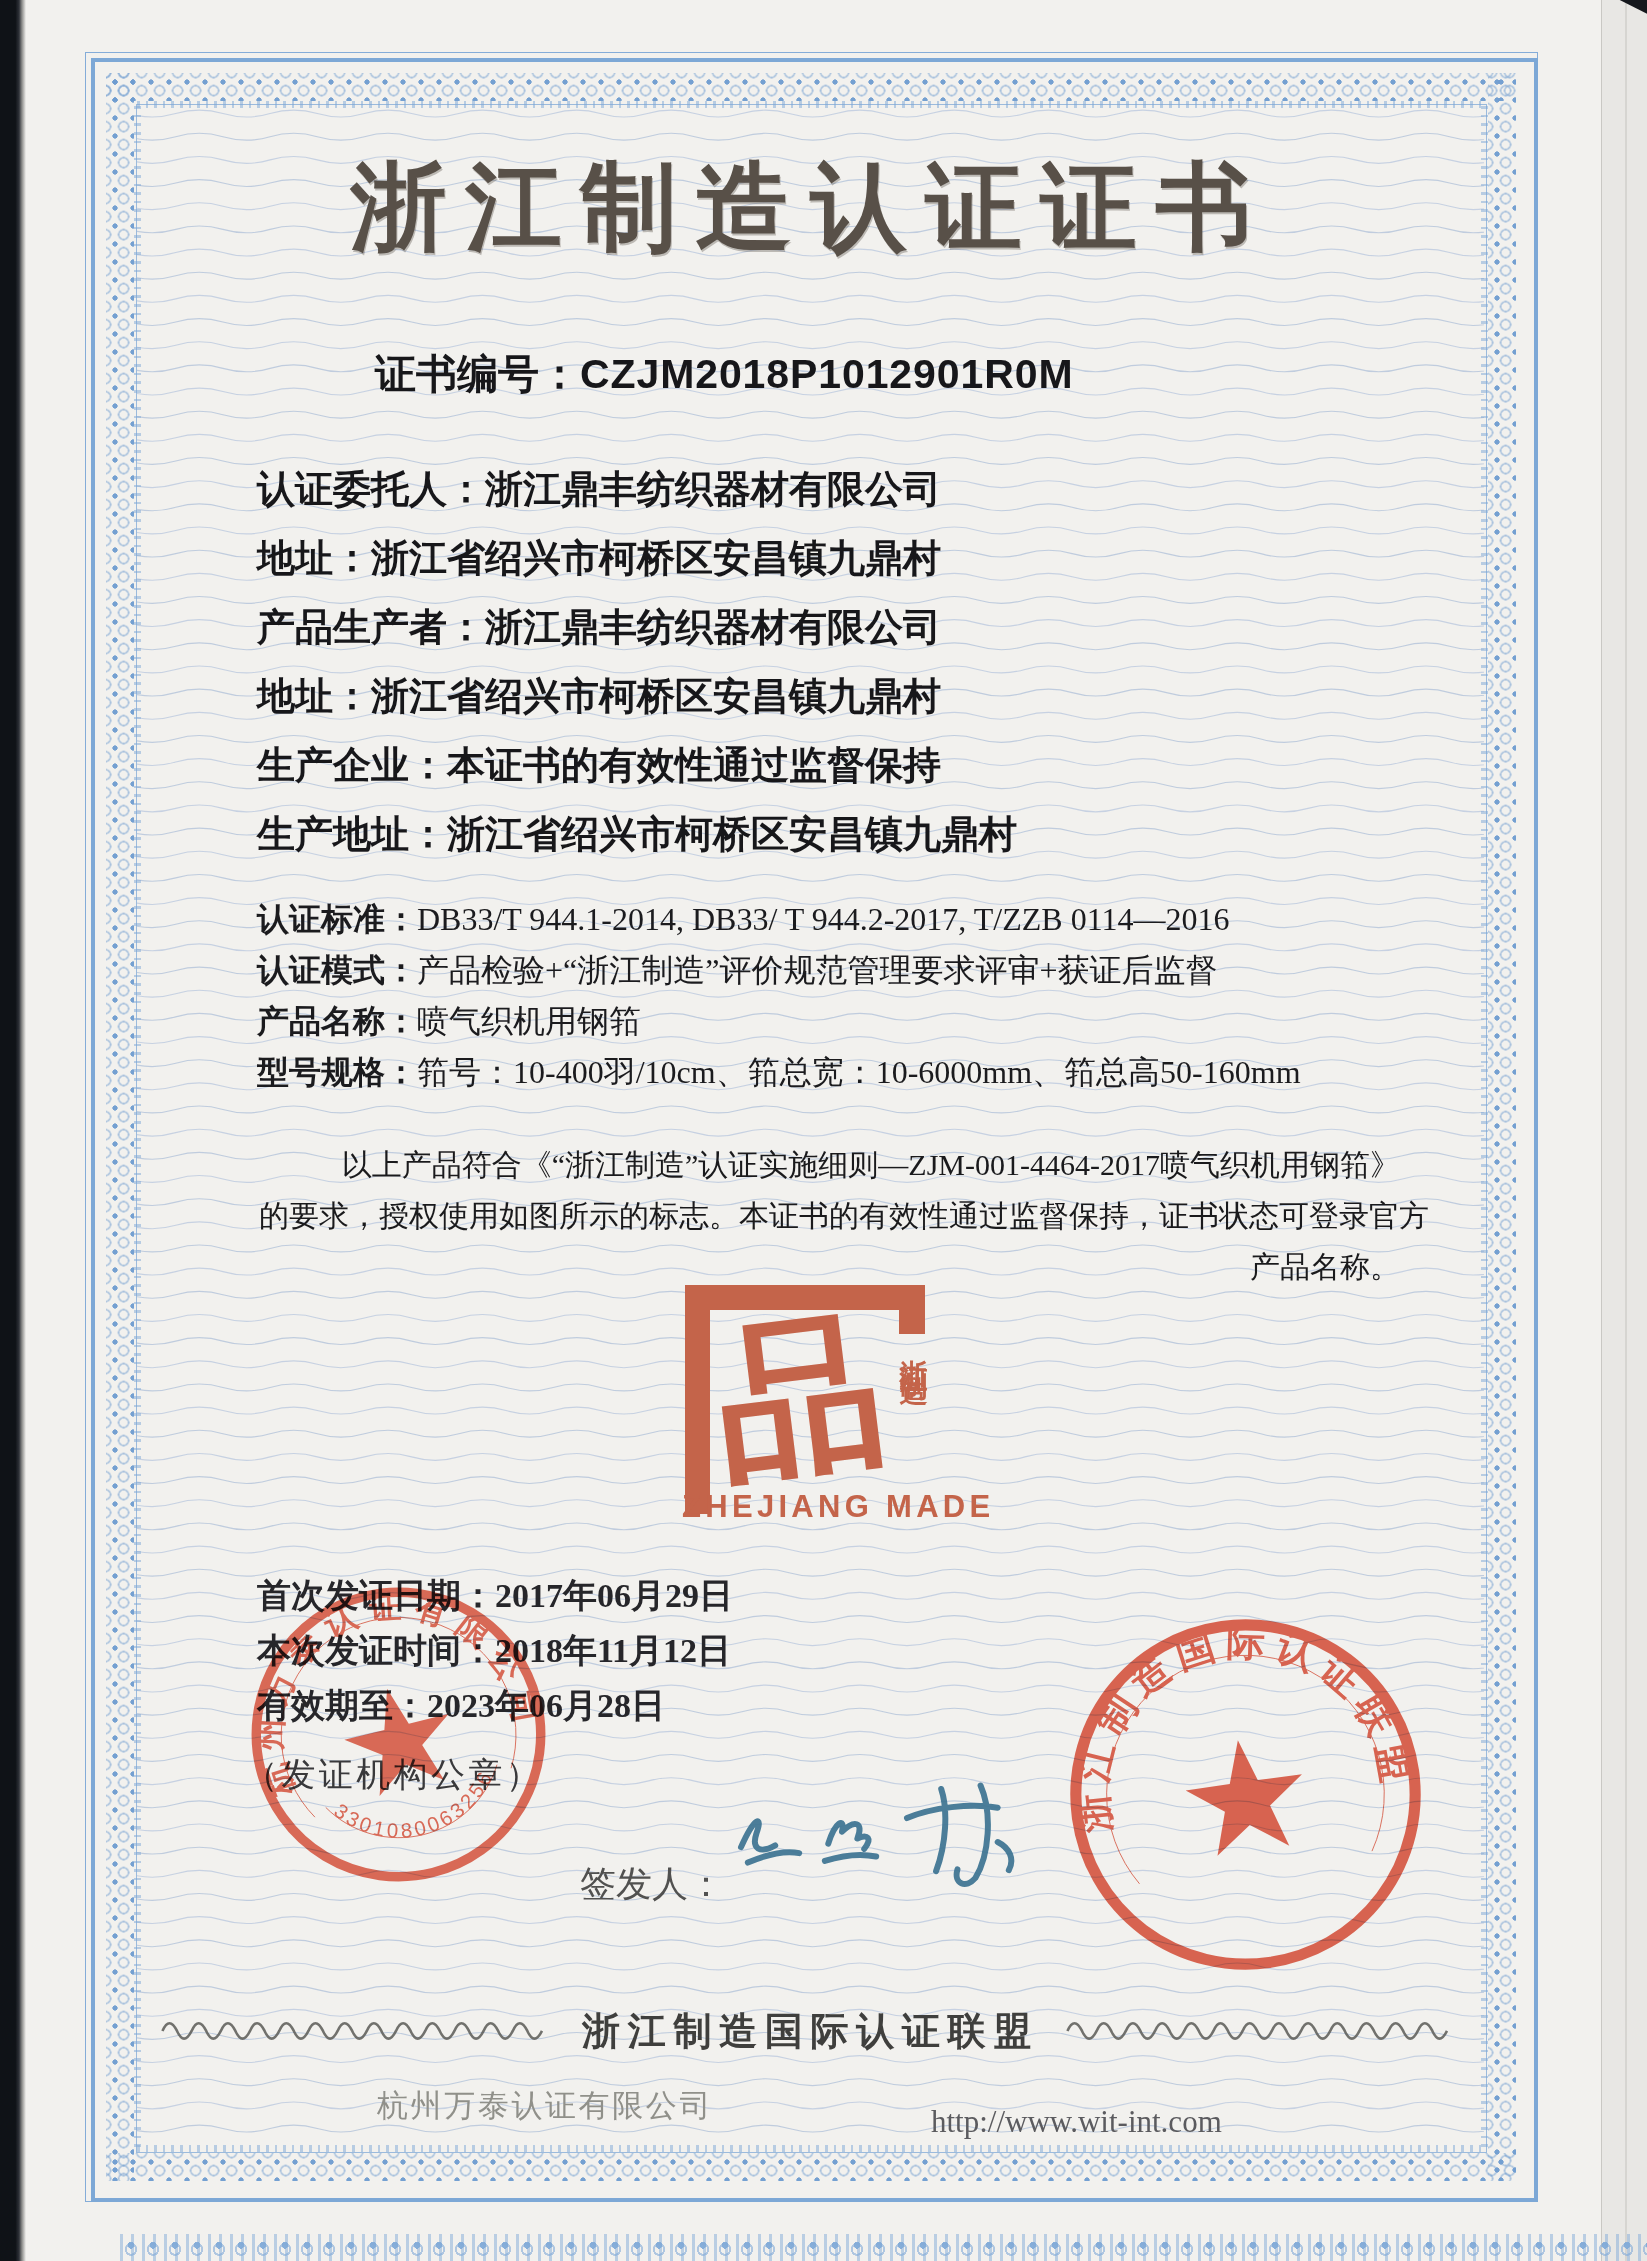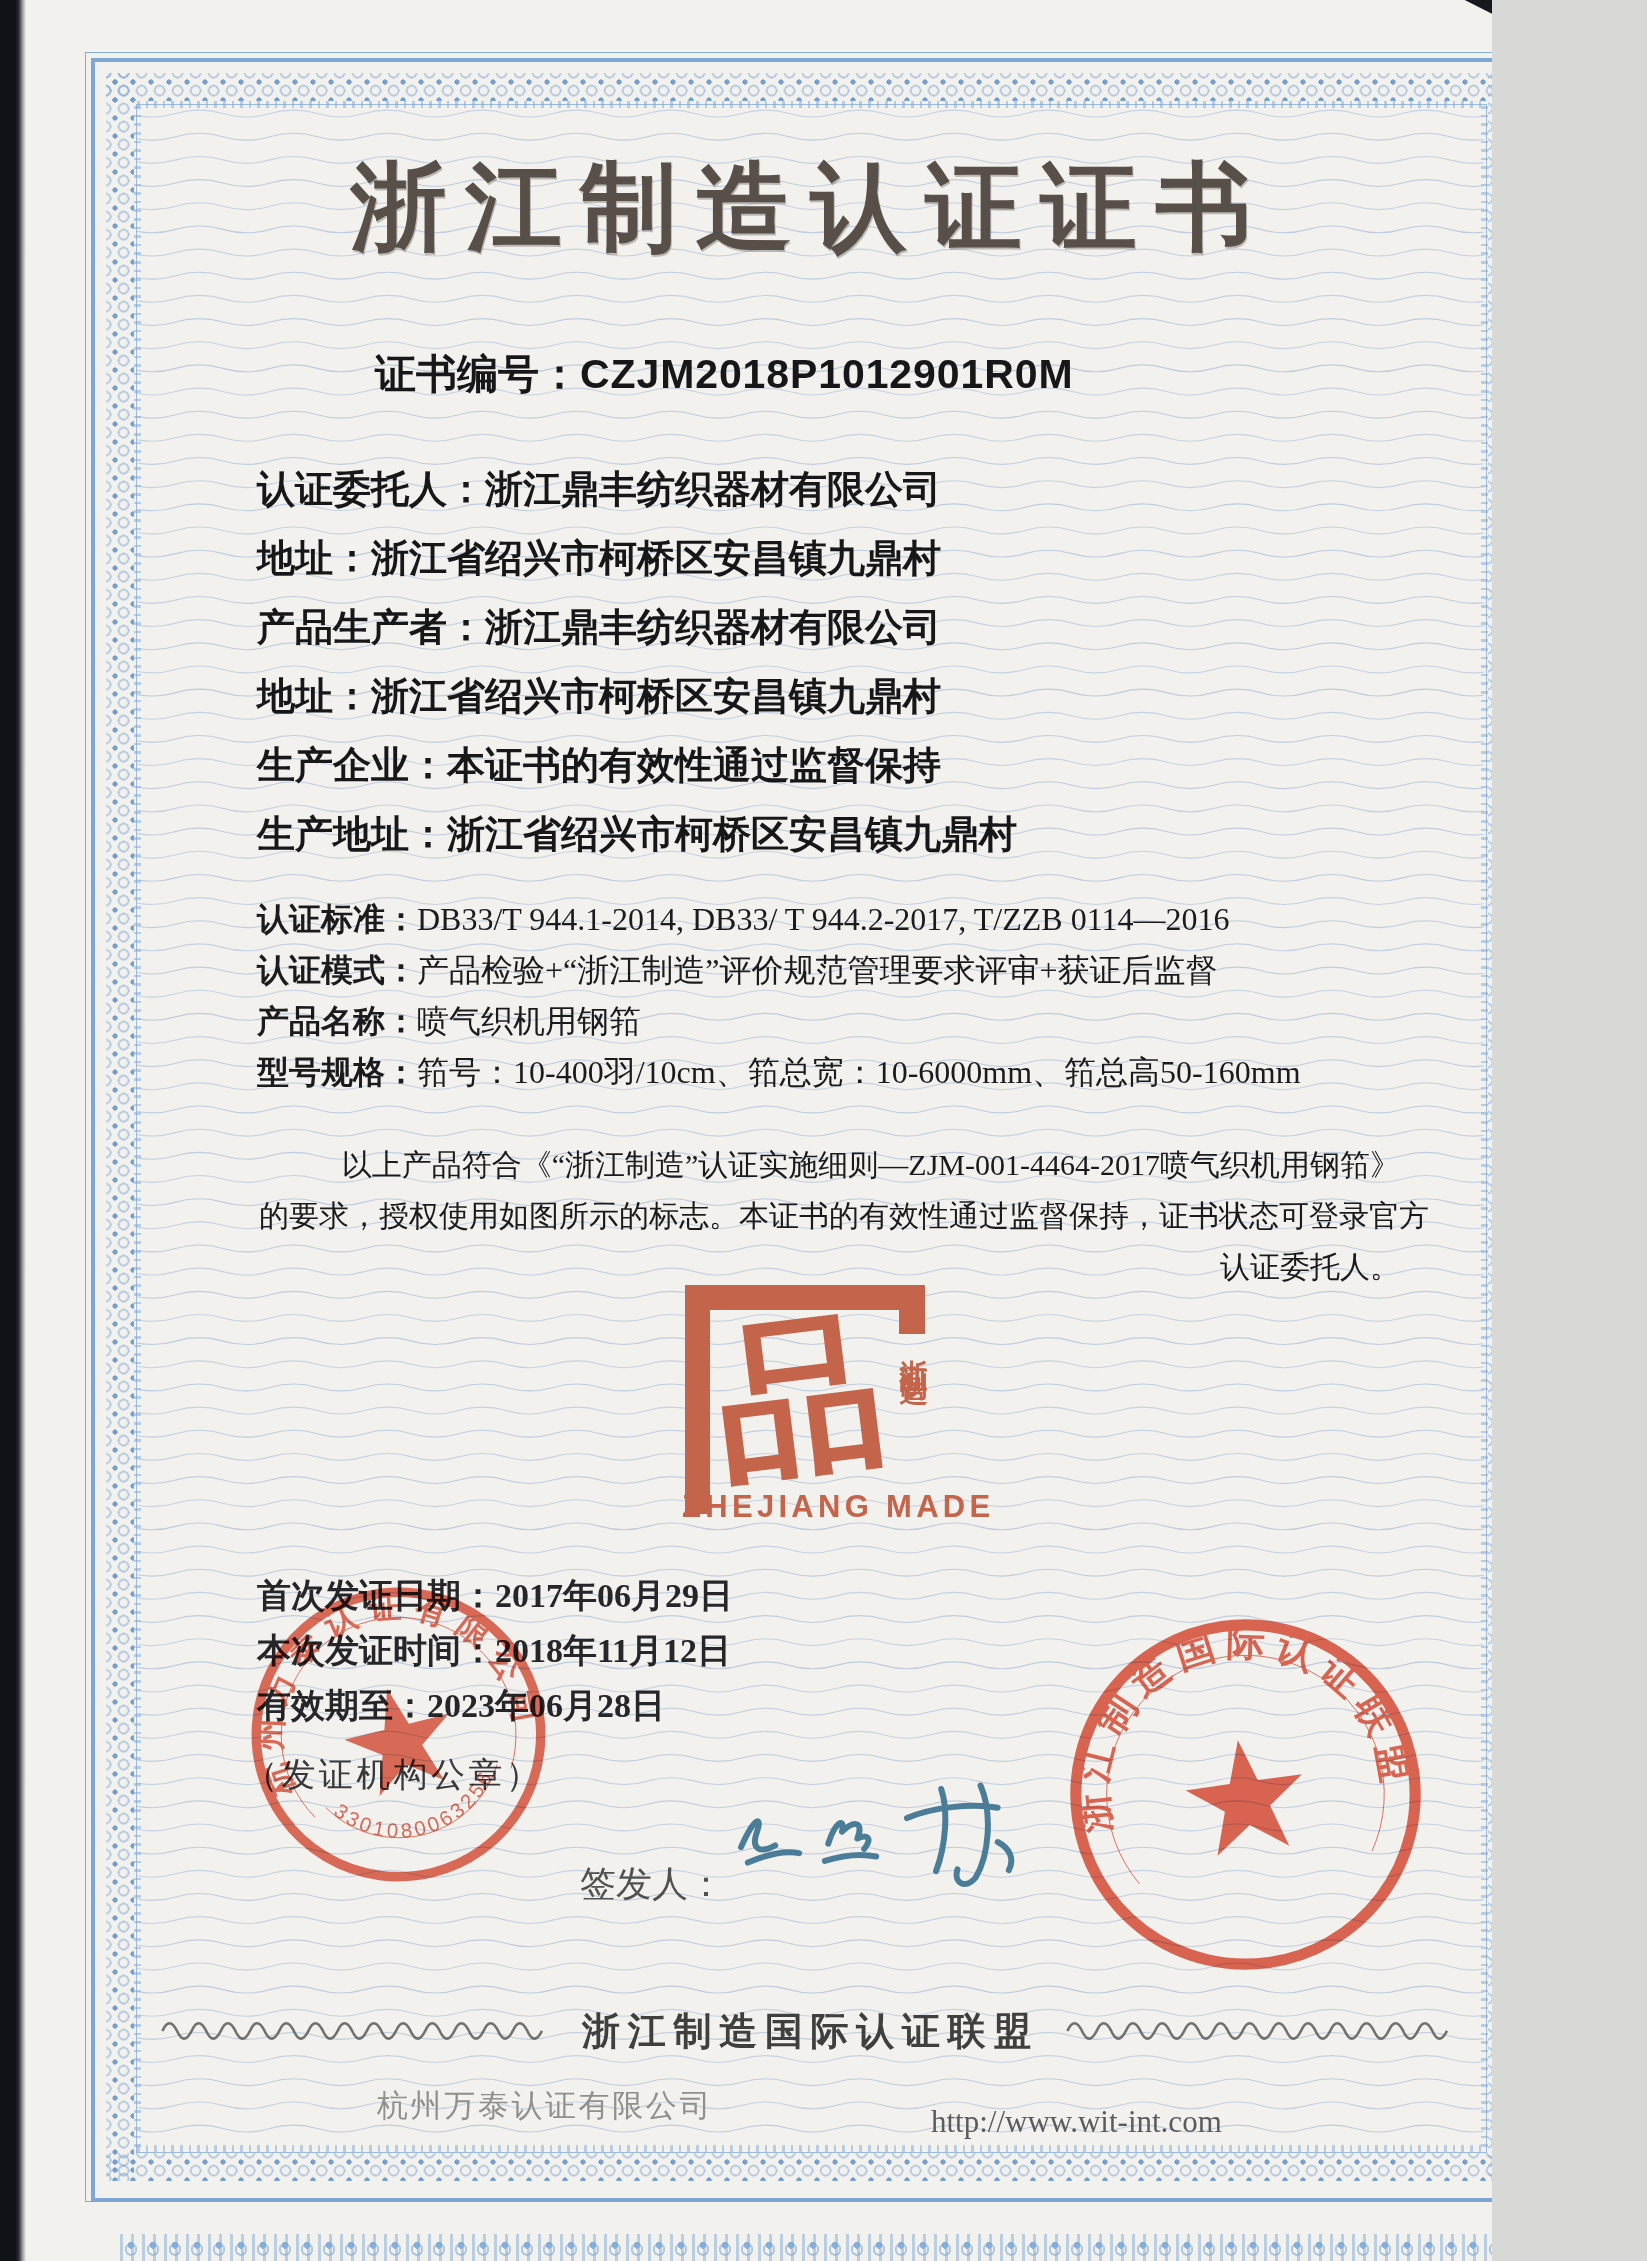--- a/index.html
+++ b/index.html
@@ -1,16 +1,16 @@
 <!DOCTYPE html>
 <html style="font-size:13.7px"><head>
 <meta charset="utf-8">
 <style>
   html,body{margin:0;padding:0;background:#d8d8d6;}
-  #page{position:relative;width:1492px;height:2261px;background:#f2f1ee;overflow:hidden;
+  #page{position:relative;width:1647px;height:2261px;background:#f2f1ee;overflow:hidden;
         font-family:"Liberation Serif","DejaVu Serif",serif;}
   .abs{position:absolute;}
   
   .frame-line1{left:85px;top:52px;width:1451px;height:2148px;border:1.7px solid #84acd8;}
   .frame-line2{left:91px;top:58px;width:1439px;height:2136px;border:4.3px solid #7da8d6;}
   .band{background-image:
         radial-gradient(circle 2.6px at 50% 50%, rgba(110,156,208,.95) 97%, transparent),
         radial-gradient(circle 6.9px at 50% 50%, transparent 60%, rgba(110,156,208,.55) 61% 82%, transparent 83%);
         background-size:18px 18px, 18px 18px;background-position:0 0, 8.6px 8.6px;}
   .band-top{left:106px;top:73px;width:1410px;height:27.5px;}
@@ -192,21 +192,21 @@
   <div class="abs details">
     <div class="row"><span class="lab hei">认证标准：</span><span class="song">DB33/T 944.1-2014, DB33/ T 944.2-2017, T/ZZB 0114—2016</span></div>
     <div class="row"><span class="lab hei">认证模式：</span><span class="song">产品检验+“浙江制造”评价规范管理要求评审+获证后监督</span></div>
     <div class="row"><span class="lab hei">产品名称：</span><span class="song">喷气织机用钢筘</span></div>
     <div class="row"><span class="lab hei">型号规格：</span><span class="song">筘号：10-400羽/10cm、筘总宽：10-6000mm、筘总高50-160mm</span></div>
   </div>
 
   <div class="abs statement song">
     <div class="ln first">以上产品符合《“浙江制造”认证实施细则—ZJM-001-4464-2017喷气织机用钢筘》</div>
     <div class="ln">的要求，授权使用如图所示的标志。本证书的有效性通过监督保持，证书状态可登录官方</div>
-    <div class="ln">认证委托人。</div>
+    <div class="ln">产品名称。</div>
   </div>
 
   <div class="abs logo">
     <div class="bar" style="left:2.6px;top:5.1px;width:214px;height:25px;"></div>
     <div class="bar" style="left:2.6px;top:5.1px;width:25px;height:229px;"></div>
     <div class="bar" style="left:217px;top:5.1px;width:26px;height:49px;"></div>
     <div class="mark song">品</div>
     <div class="side">浙江制造</div>
     <div class="cap">ZHEJIANG MADE</div>
   </div>

